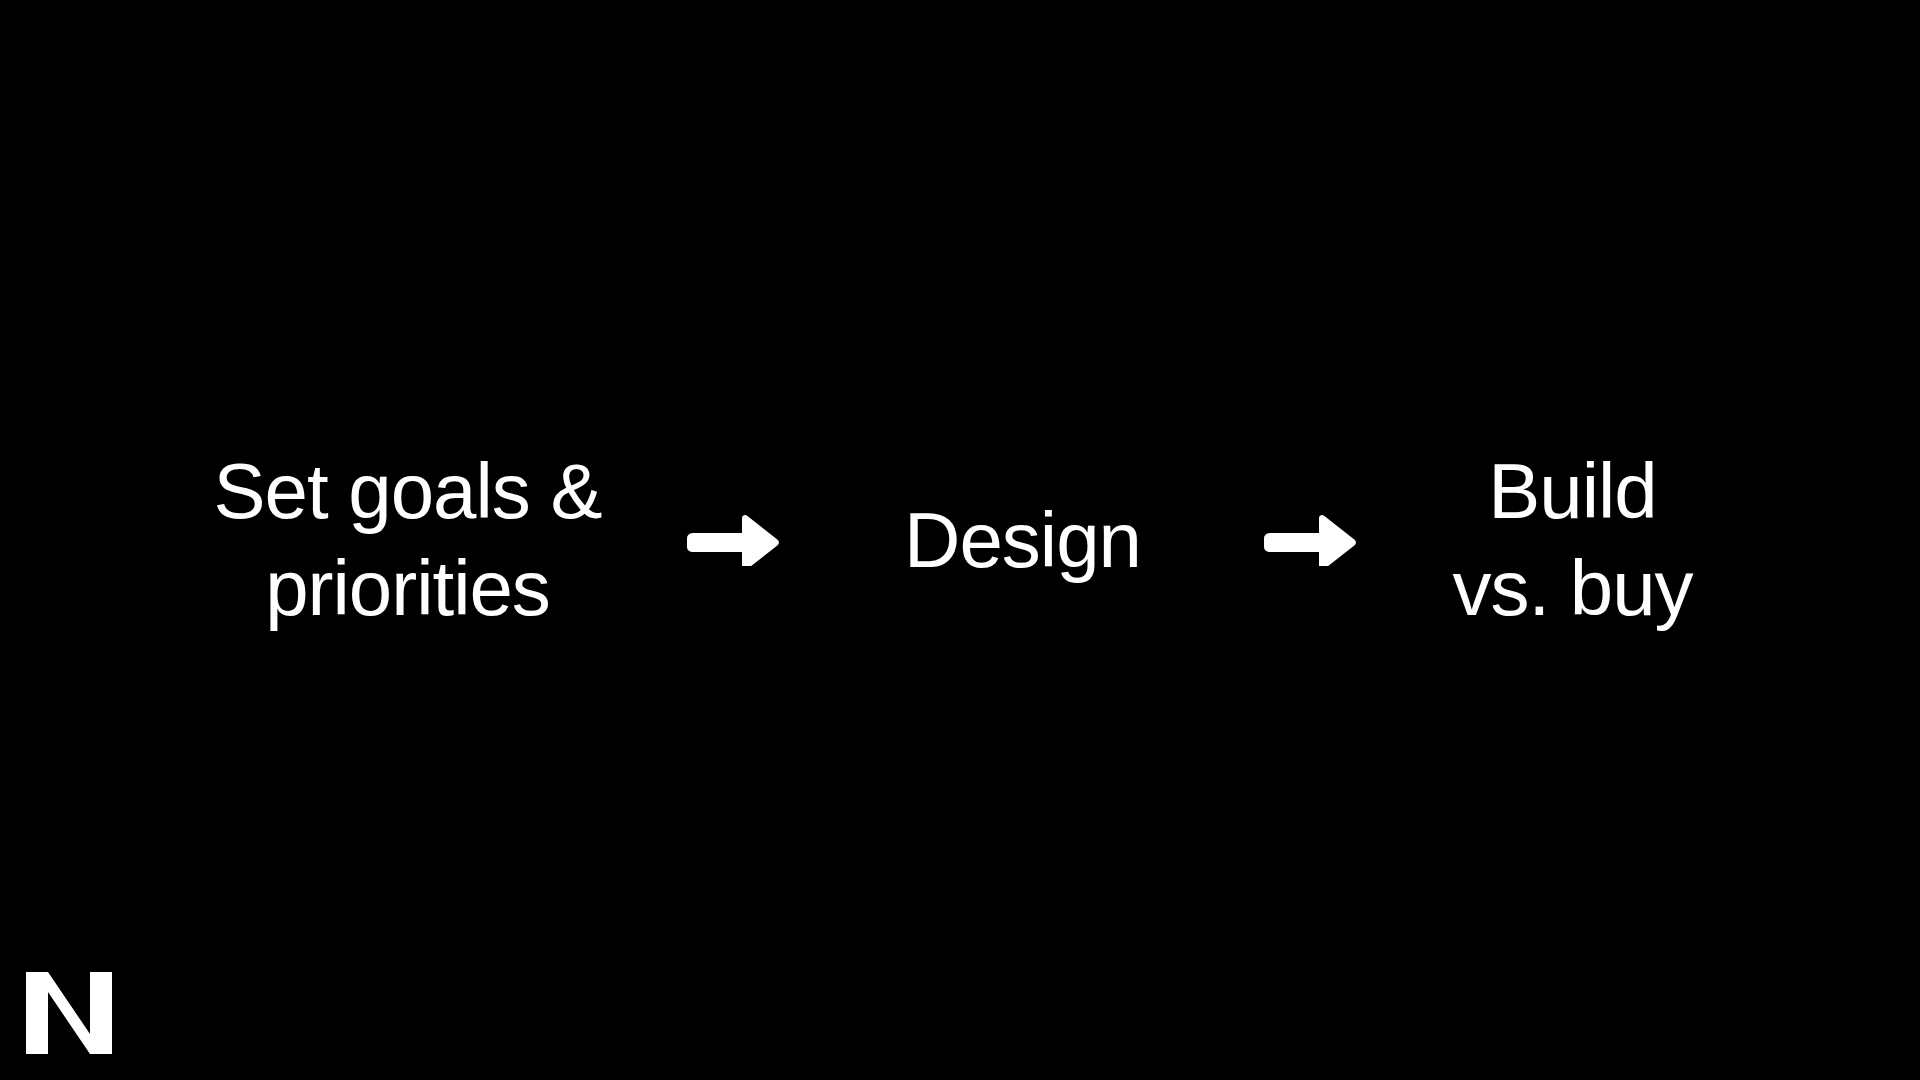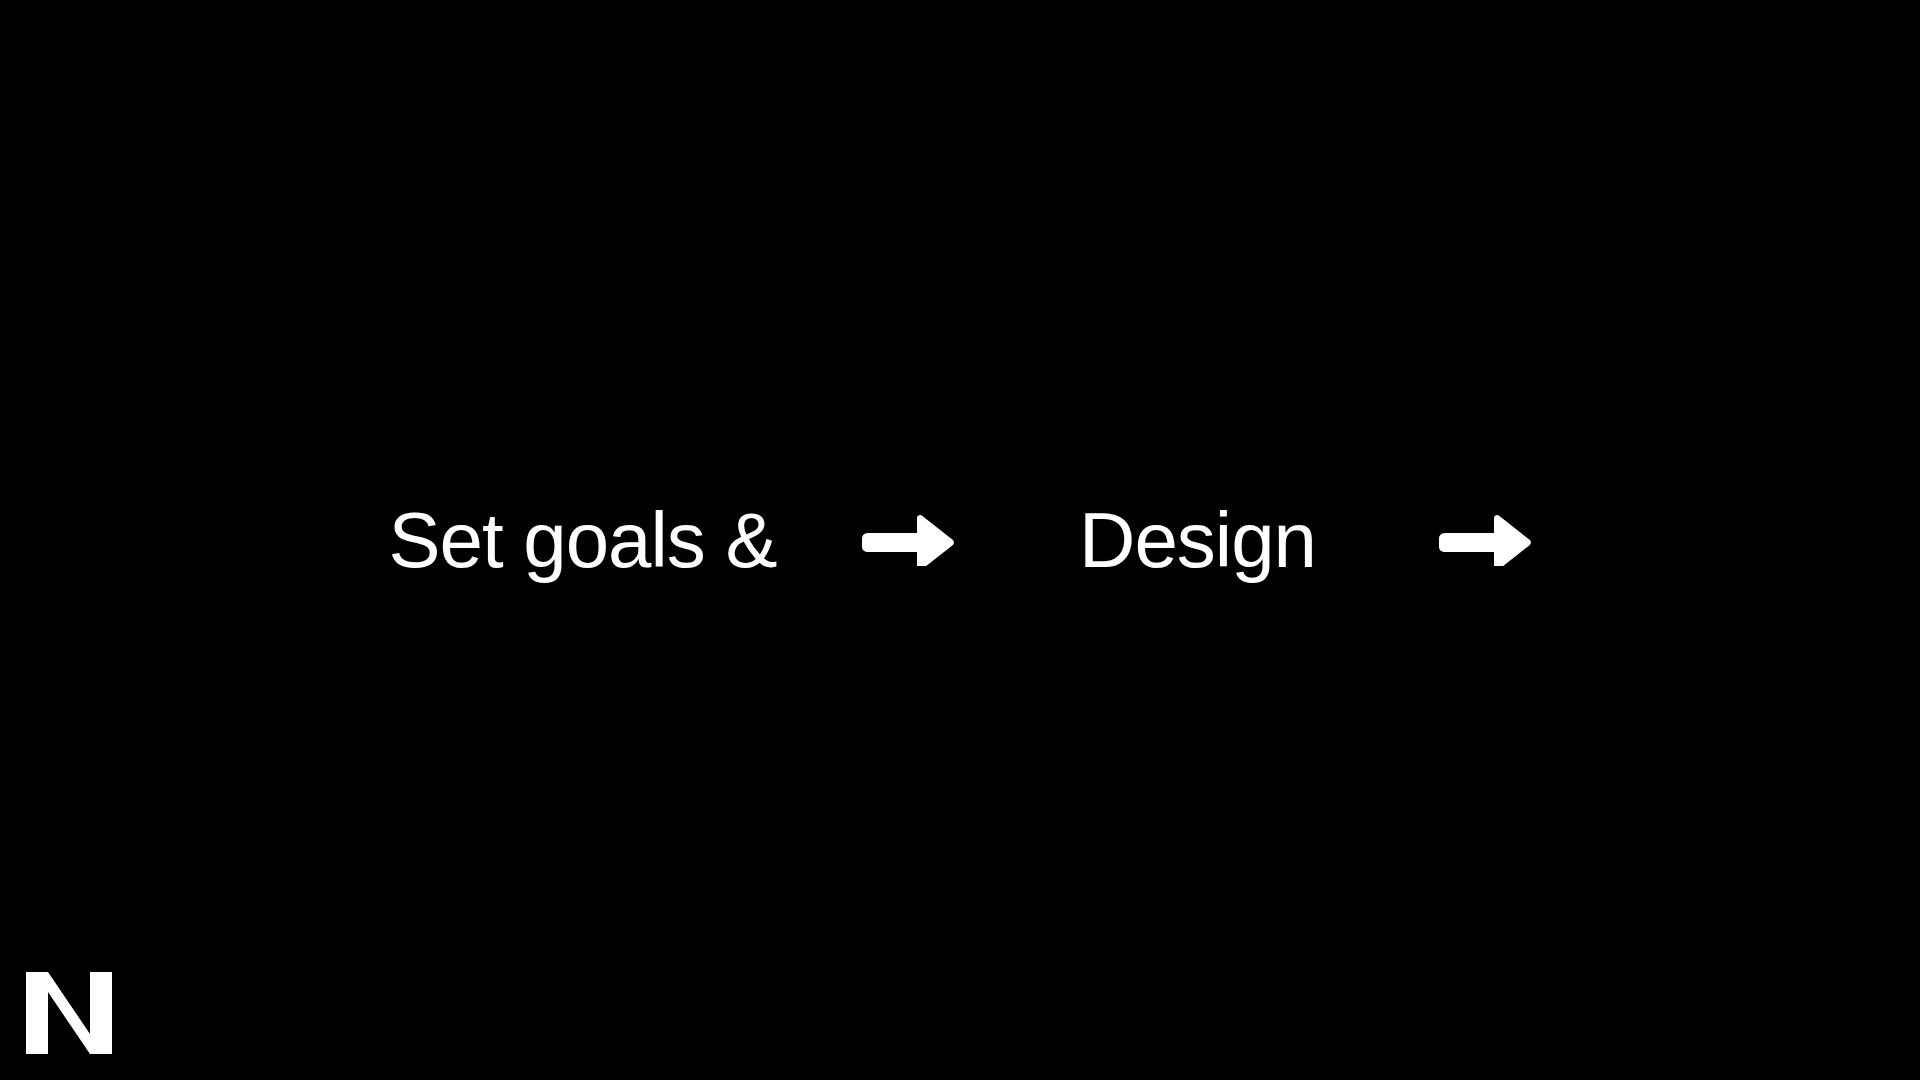--- a/index.html
+++ b/index.html
@@ -78,20 +78,21 @@
 </style>
 </head>
 <body>
 
 <div id="slide">
 
   <div id="flow">
 
     <div class="step" id="step-0">
       <span class="step-line">Set goals &amp;</span>
+      <span class="step-line">priorities</span>
     </div>
 
     <div class="connector" id="connector-0">
       <span class="arrow-icon">
         <svg viewBox="0 0 92 52" width="92" height="52" aria-hidden="true">
           <path fill="#ffffff" d="M5,19 h50 v-15 a3,3 0 0 1 5.1,-2.2 l30.5,24 a3.4,3.4 0 0 1 0,5.4 l-30.5,24 a3,3 0 0 1 -5.1,-2.2 v-15 h-50 a5,5 0 0 1 -5,-5 v-8.8 a5,5 0 0 1 5,-5 z"></path>
         </svg>
       </span>
     </div>
 
@@ -100,20 +101,24 @@
     </div>
 
     <div class="connector" id="connector-1">
       <span class="arrow-icon">
         <svg viewBox="0 0 92 52" width="92" height="52" aria-hidden="true">
           <path fill="#ffffff" d="M5,19 h50 v-15 a3,3 0 0 1 5.1,-2.2 l30.5,24 a3.4,3.4 0 0 1 0,5.4 l-30.5,24 a3,3 0 0 1 -5.1,-2.2 v-15 h-50 a5,5 0 0 1 -5,-5 v-8.8 a5,5 0 0 1 5,-5 z"></path>
         </svg>
       </span>
     </div>
 
+    <div class="step" id="step-2">
+      <span class="step-line">Build</span>
+      <span class="step-line">vs. buy</span>
+    </div>
 
   </div>
 
   <div id="logo">
     <svg viewBox="0 0 86 82" width="86" height="82" aria-hidden="true">
       <path fill="#ffffff" d="M0,0 h22 l42,62 v-62 h22 v82 h-22 l-42,-62 v62 h-22 z"></path>
     </svg>
   </div>
 
 </div>

